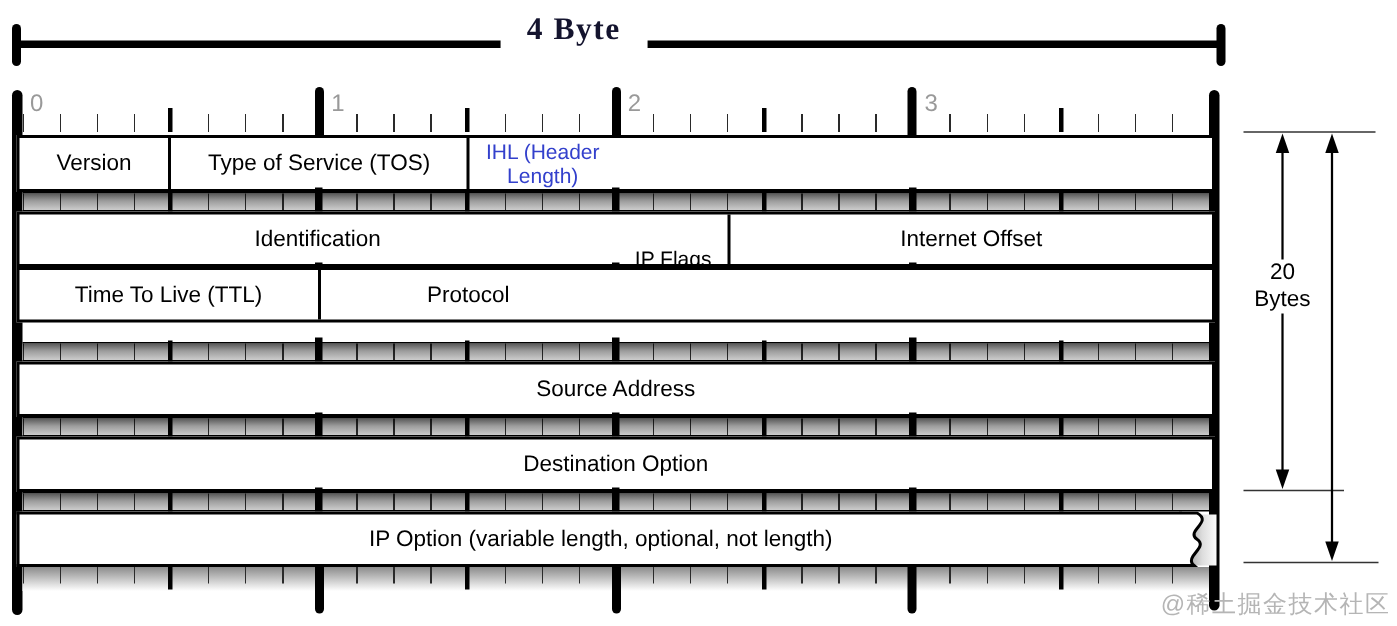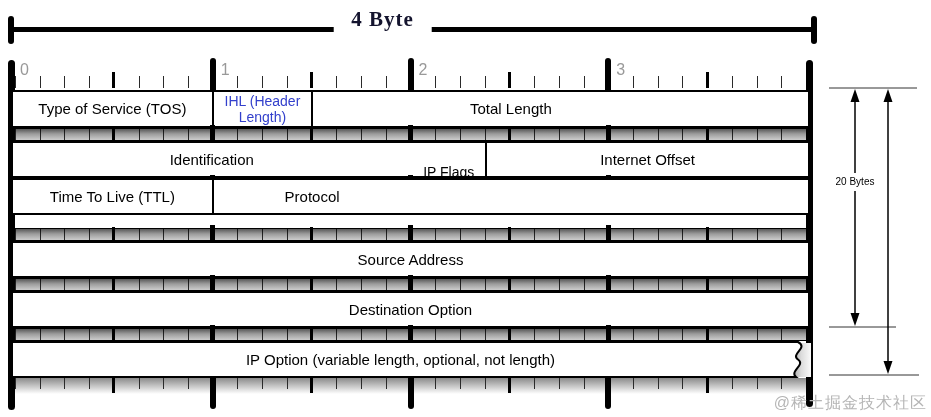--- a/index.html
+++ b/index.html
@@ -70,21 +70,21 @@
   .ruler-bottom { position:absolute; left:7px; right:7px; top:318px; height:34px; }
   .rb-fade { position:absolute; left:0; right:0; top:0; height:16px;
     background:linear-gradient(to bottom, #8b8b8b, #e6e6e6 78%, #ffffff); }
   .rb-ticks { position:absolute; left:0; right:0; top:0; height:11px;
     background:repeating-linear-gradient(90deg, #2a2a2a 0 1px, transparent 1px 3.125%); }
   .rb-mid { position:absolute; top:0; width:3px; height:15px; background:#000; margin-left:-1.5px; }
   .rb-byte { position:absolute; top:0; width:6px; height:31px; background:#000; margin-left:-3px; border-radius:0 0 3px 3px; }
 
   
   .ann-svg { position:absolute; left:817px; top:60px; }
-  .ann-label { position:absolute; background:#fff; text-align:center; font-size:10px; }
+  .ann-label { position:absolute; background:#fff; text-align:center; font-size:15px; }
   .ann-label.bytes20 { left:828px; top:173px; width:54px; line-height:18px; color:#000; }
   .ann-label.ihl { left:852px; top:221px; width:76px; line-height:19px; color:#3340cc; }
 
   .watermark { position:absolute; right:4px; bottom:3px; font-size:16px; color:#b5b5b5; letter-spacing:1px; }
 </style>
 </head>
 <body>
 
 <div class="canvas">
 
@@ -108,23 +108,23 @@
       <div class="byte-bar" style="left:25%"></div>
       <div class="byte-bar" style="left:50%"></div>
       <div class="byte-bar" style="left:75%"></div>
       <span class="byte-num" style="left:5px">0</span>
       <span class="byte-num" style="left:calc(25% + 8px)">1</span>
       <span class="byte-num" style="left:calc(50% + 8px)">2</span>
       <span class="byte-num" style="left:calc(75% + 8px)">3</span>
     </div>
 
     <div class="row" style="top:30px; height:38px">
+      <div class="cell" style="width:12.5%">Version</div>
       <div class="cell" style="width:25%">Type of Service (TOS)</div>
       <div class="cell blue" style="width:12.5%">IHL (Header Length)</div>
-      <div class="cell" style="width:50%">Total Length</div>
     </div>
 
     <div class="band" style="top:68px">
       <i class="qm" style="left:12.5%"></i>
         <i class="bm" style="left:25%"></i>
         <i class="qm" style="left:37.5%"></i>
       <i class="bm" style="left:50%"></i>
         <i class="qm" style="left:62.5%"></i>
         <i class="bm" style="left:75%"></i>
         <i class="qm" style="left:87.5%"></i>

